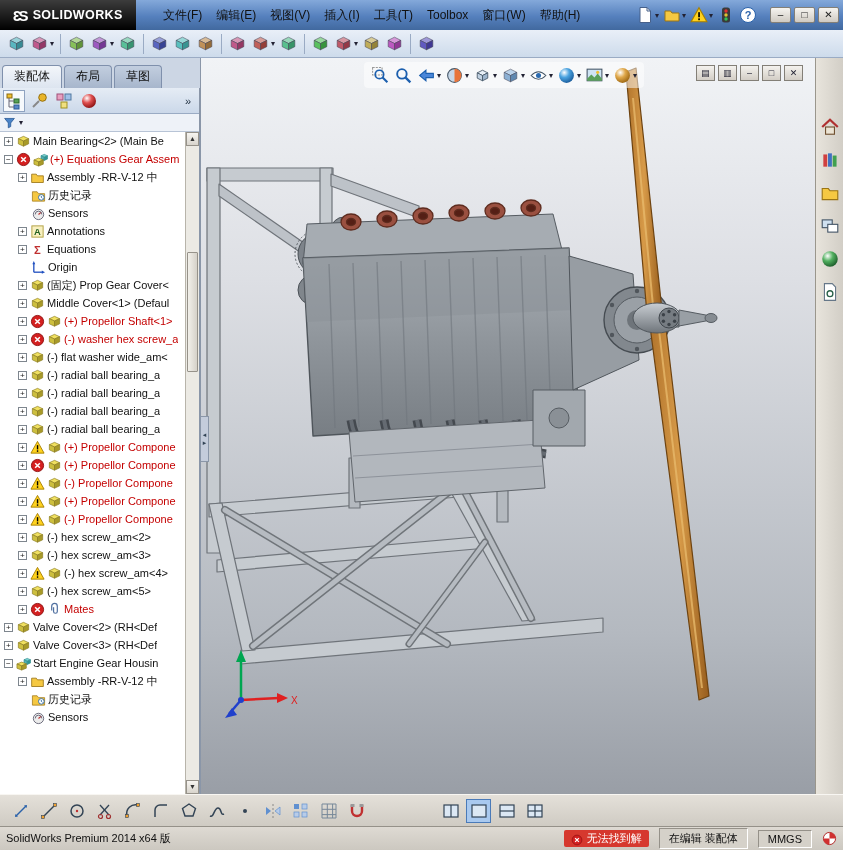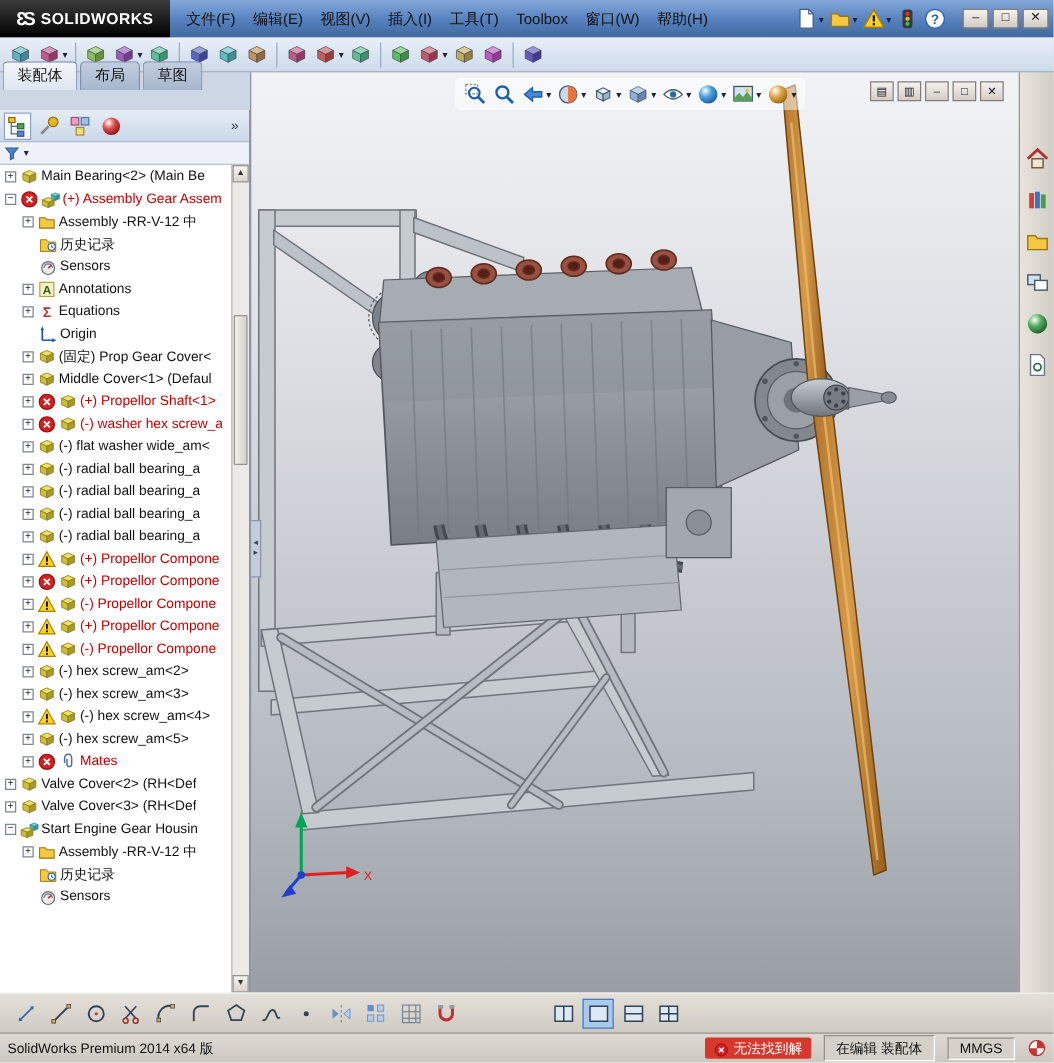--- a/index.html
+++ b/index.html
@@ -9,41 +9,41 @@
 
 
 #titlebar{position:absolute;left:0;top:0;width:843px;height:30px;
  background:linear-gradient(180deg,#84a9da 0%,#5580bd 55%,#41699f 100%);
  display:flex;align-items:center}
 #logo{width:136px;height:30px;background:linear-gradient(#3c3c3c,#000);color:#fff;
  display:flex;align-items:center;justify-content:center;gap:4px;flex:none}
 .logo-3{display:inline-block;transform:scaleX(-1);font-weight:bold;font-size:15px}
 .logo-s{font-weight:bold;font-size:15px;margin-left:-3px}
 .logo-text{font-weight:bold;font-size:12.5px;letter-spacing:.4px}
-#menubar{display:flex;align-items:center;padding-left:6px}
+#menubar{display:flex;align-items:center;padding-left:20px}
 .menu-item{padding:3px 7px;cursor:default;white-space:nowrap}
 #tb-right{margin-left:auto;display:flex;align-items:center;padding-right:4px}
 .qbtn{display:flex;align-items:center;height:24px;padding:0 2px}
 .qbtn svg{width:18px;height:18px;display:block}
 .caret{font-size:8px;color:#223;margin-left:1px}
 .winbtn{width:21px;height:16px;background:linear-gradient(#f6f4f0,#cfcac2);
  border:1px solid #837f77;border-radius:2px;font-size:10px;line-height:13px;
  text-align:center;margin-left:3px;color:#222}
 
 
 #toolbar2{position:absolute;left:0;top:30px;width:843px;height:28px;
  background:linear-gradient(#e9eff8,#cddbeb);border-bottom:1px solid #9aabc4;
  display:flex;align-items:center;padding-left:5px}
 .tb-btn{height:24px;display:flex;align-items:center;justify-content:center;padding:0 2px}
 .tb-btn svg{width:19px;height:19px;display:block}
 .tb-sep{width:1px;height:20px;background:#9aabc4;margin:0 4px}
 
 
 #tabstrip{position:absolute;left:0;top:58px;width:200px;height:30px;background:#ccd6e4}
-#tabs{position:absolute;left:2px;bottom:16px;display:flex;align-items:flex-end}
+#tabs{position:absolute;left:2px;bottom:0;display:flex;align-items:flex-end}
 .tab{height:23px;line-height:21px;padding:0 11px;margin-right:2px;border:1px solid #7f90ac;
  border-bottom:none;border-radius:4px 4px 0 0;background:linear-gradient(#c2cedf,#a7b6cc);font-size:12px}
 .tab.active{background:linear-gradient(#f3f6fa,#dde5f0)}
 
 
 #viewport{position:absolute;left:200px;top:58px;width:615px;height:736px;
  background:linear-gradient(180deg,#f1f3f6 0%,#dddfe4 30%,#b4b9c0 78%,#999ea6 100%);
  border-left:1px solid #8a96a8;overflow:hidden}
 #scene{position:absolute;left:0;top:0;width:615px;height:736px}
 #hud{position:absolute;left:163px;top:4px;height:26px;background:rgba(255,255,255,.5);
@@ -621,21 +621,21 @@
           <span class="ticon">
             <svg viewBox="0 0 16 16">
               <path d="M8.5 4 12 2.5 15.5 4 12 5.5z" fill="#7ad0d0" stroke="#2a8a8a" stroke-width=".6"></path>
               <path d="M8.5 4 12 5.5V9L8.5 7.5z" fill="#54b0b0" stroke="#2a8a8a" stroke-width=".6"></path>
               <path d="M15.5 4 12 5.5V9l3.5-1.5z" fill="#2f9595" stroke="#2a8a8a" stroke-width=".6"></path>
               <path d="M1 8.5 6 6.5l5 2L6 10.5z" fill="#f0e060" stroke="#8a7a20" stroke-width=".7"></path>
               <path d="M1 8.5l5 2V15l-5-2z" fill="#cdbf3e" stroke="#8a7a20" stroke-width=".7"></path>
               <path d="M11 8.5l-5 2V15l5-2z" fill="#a89a28" stroke="#8a7a20" stroke-width=".7"></path>
             </svg>
           </span>
-          <span class="tlabel">(+) Assembly Gear Assem</span>
+          <span class="tlabel">(+) Equations Gear Assem</span>
         </div>
         <div class="trow" style="padding-left: 18px;">
           <span class="exp">+</span>
           <span class="ticon">
             <svg viewBox="0 0 18 18">
               <path d="M2 5h5.5L9 7h7v8H2z" fill="#f5c842" stroke="#9a7414"></path>
             </svg>
           </span>
           <span class="tlabel">Assembly -RR-V-12 中</span>
         </div>

